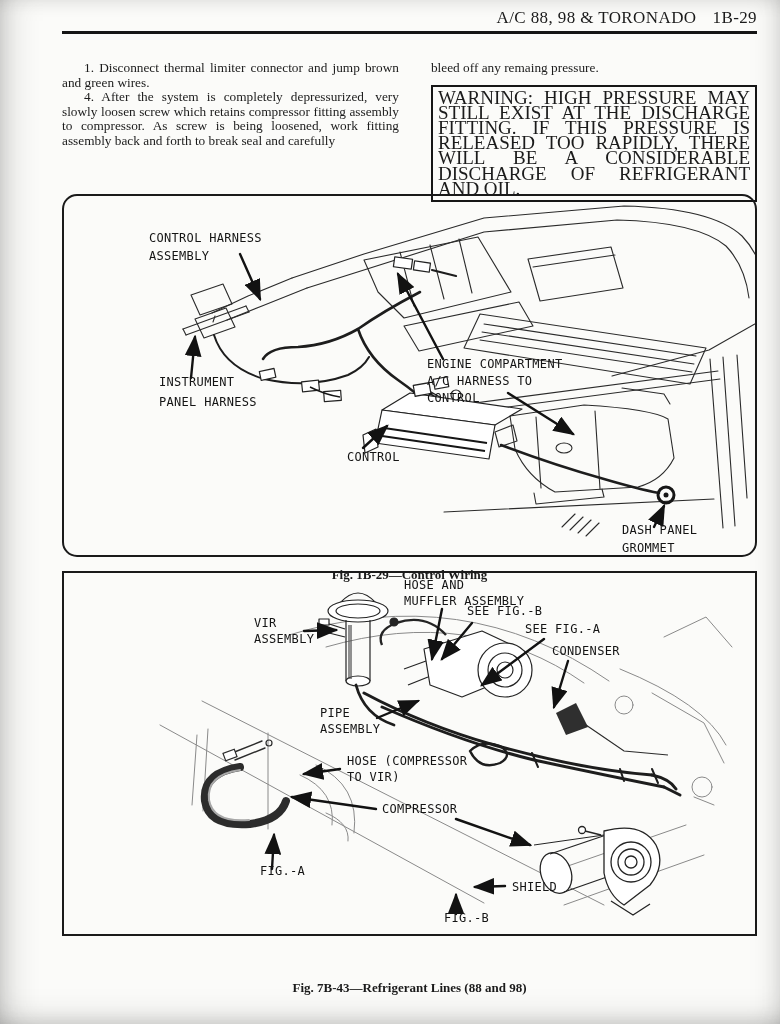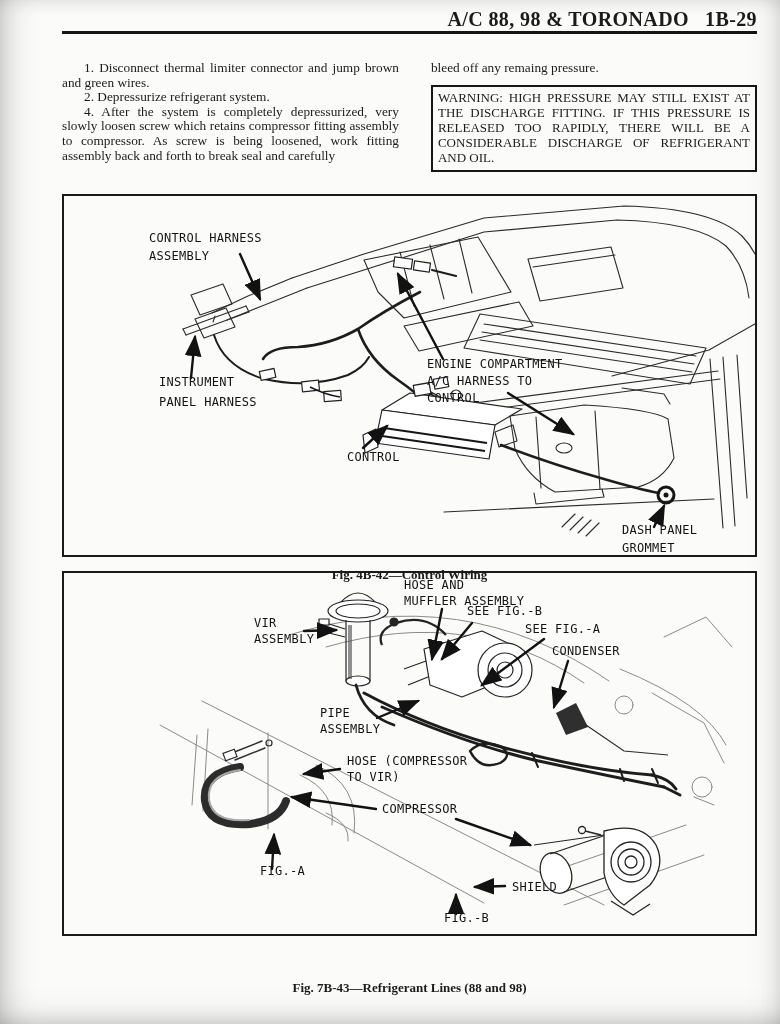--- a/index.html
+++ b/index.html
@@ -11,43 +11,43 @@
   .scan-edge{
     position:absolute;inset:0;pointer-events:none;z-index:50;
     box-shadow:
       inset 22px 0 40px -28px rgba(40,40,40,.45),
       inset -18px 0 34px -26px rgba(40,40,40,.35),
       inset 0 -20px 38px -28px rgba(40,40,40,.40),
       inset 0 14px 26px -24px rgba(40,40,40,.18);
   }
   .header-title{
     position:absolute;top:8px;left:62px;width:695px;
-    text-align:right;font-weight:bold;font-size:20px;letter-spacing:.4px;
+    text-align:right;font-weight:normal;font-size:17px;letter-spacing:.4px;
     white-space:nowrap;
   }
   .header-title .pageno{margin-left:16px;}
   .header-rule{
     position:absolute;top:31px;left:62px;width:695px;height:3px;background:#151515;
   }
   .text-columns{
     position:absolute;top:61px;left:62px;width:695px;display:flex;gap:32px;
     font-size:13.3px;line-height:14.6px;
   }
   .col-left{width:340px;text-align:justify;}
   .col-right{width:329px;}
   .col-left p{margin:0;text-indent:22px;}
   .warning-box{
     margin-top:9px;border:2px solid #161616;padding:3px 5px 4px 5px;
-    text-align:justify;font-size:13px;line-height:15.2px;
+    text-align:justify;font-size:19px;line-height:15.2px;
   }
   .figure-box{
     position:absolute;left:62px;width:695px;border:2px solid #1a1a1a;
     box-sizing:border-box;background:transparent;
   }
-  #figure1{top:194px;height:363px;}
+  #figure1{top:194px;height:363px;border-radius:15px;}
   #figure2{top:571px;height:365px;}
   .figure-box svg{display:block;width:100%;height:100%;}
   .caption{
     position:absolute;left:62px;width:695px;text-align:center;
     font-weight:bold;font-size:13px;
   }
   #caption1{top:567px;}
   #caption2{top:980px;}
   .lbl{
     font-family:"DejaVu Sans Mono", monospace;
@@ -61,21 +61,20 @@
   <div class="scan-edge"></div>
 
   <div class="header-title">
     <span>A/C 88, 98 &amp; TORONADO</span><span class="pageno">1B-29</span>
   </div>
   <div class="header-rule"></div>
 
   <div class="text-columns">
     <div class="col-left">
       <p>1. Disconnect thermal limiter connector and jump brown and green wires.</p>
-      <p>2. Depressurize refrigerant system.</p>
       <p>4. After the system is completely depressurized, very slowly loosen screw which retains compressor fitting assembly to compressor. As screw is being loosened, work fitting assembly back and forth to break seal and carefully</p>
     </div>
     <div class="col-right">
       <div>bleed off any remaing pressure.</div>
       <div class="warning-box">WARNING: HIGH PRESSURE MAY STILL EXIST AT THE DISCHARGE FITTING. IF THIS PRESSURE IS RELEASED TOO RAPIDLY, THERE WILL BE A CONSIDERABLE DISCHARGE OF REFRIGERANT AND OIL.</div>
     </div>
   </div>
 
   <div class="figure-box" id="figure1">
     <svg viewBox="0 0 691 359">
@@ -186,21 +185,21 @@
         <text class="lbl" x="95" y="210">PANEL HARNESS</text>
         <text class="lbl" x="363" y="172">ENGINE COMPARTMENT</text>
         <text class="lbl" x="363" y="189">A/C HARNESS TO</text>
         <text class="lbl" x="363" y="206">CONTROL</text>
         <text class="lbl" x="283" y="265">CONTROL</text>
         <text class="lbl" x="558" y="338">DASH PANEL</text>
         <text class="lbl" x="558" y="356">GROMMET</text>
       </g>
     </svg>
   </div>
-  <div class="caption" id="caption1">Fig. 4B-42—Control Wiring</div>
+  <div class="caption" id="caption1">Fig. 1B-29—Control Wiring</div>
 
   <div class="figure-box" id="figure2">
     <svg viewBox="0 0 691 361">
       <defs>
         <marker id="ah2" markerWidth="9" markerHeight="7" refX="8" refY="3.5" orient="auto">
           <path d="M0,0 L9,3.5 L0,7 Z" fill="#121212"></path>
         </marker>
       </defs>
 
       <g stroke="#8a8a8a" fill="none" stroke-width="1" stroke-linecap="round">

